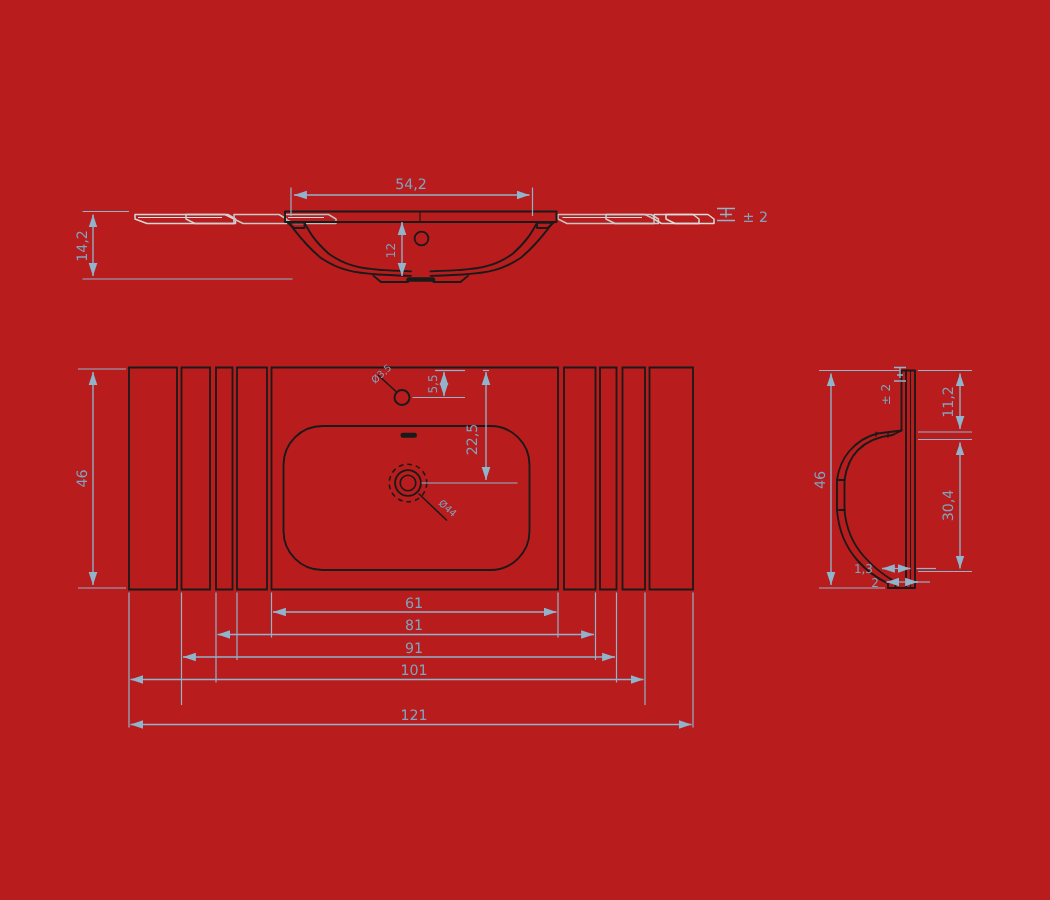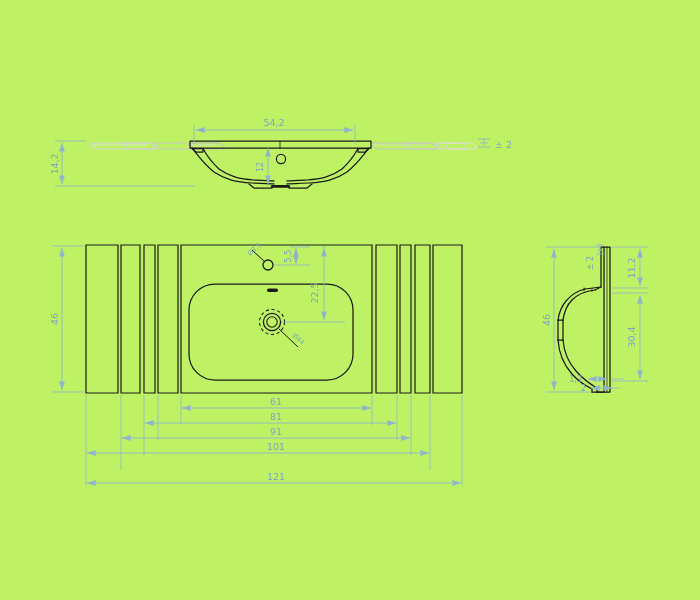--- a/index.html
+++ b/index.html
@@ -1,18 +1,18 @@
 <!DOCTYPE html>
 <html><head>
 <meta charset="utf-8">
 <style>
   html,body{margin:0;padding:0;background:#ffffff;}
   body{width:700px;height:600px;overflow:hidden;
        font-family:"DejaVu Sans","Liberation Sans",sans-serif;}
-  #sheet{position:relative;width:700px;height:600px;background:#bef264;}
+  #sheet{position:relative;width:700px;height:600px;background:#b91c1c;}
   svg{display:block;}
   .dimtxt{font-size:9.5px;fill:#7ea4bf;font-family:"DejaVu Sans","Liberation Sans",sans-serif;}
   .dimtxt.sm{font-size:8px;}
   .dimtxt.xs{font-size:6.5px;}
 </style>
 </head>
 <body>
 
 <div id="sheet">
 <svg width="700" height="600" viewBox="0 0 700 600">

